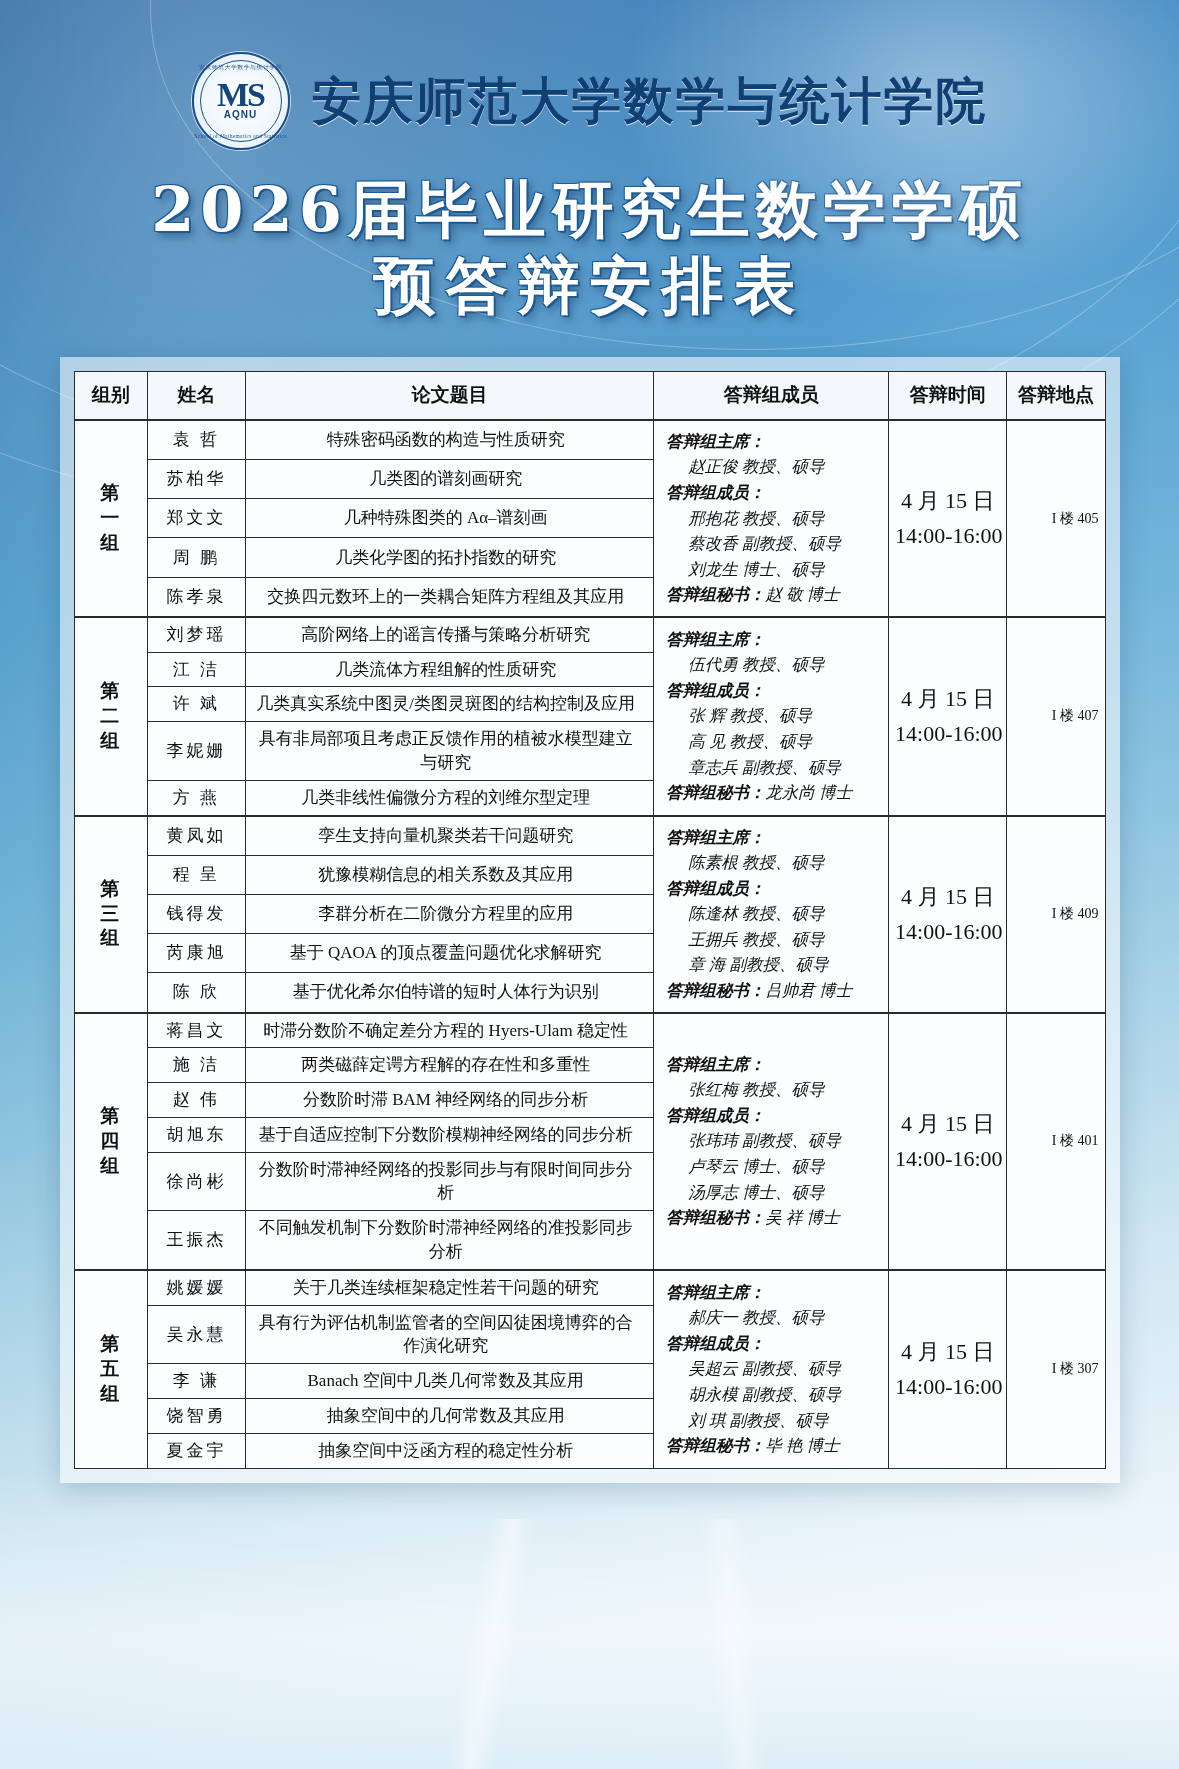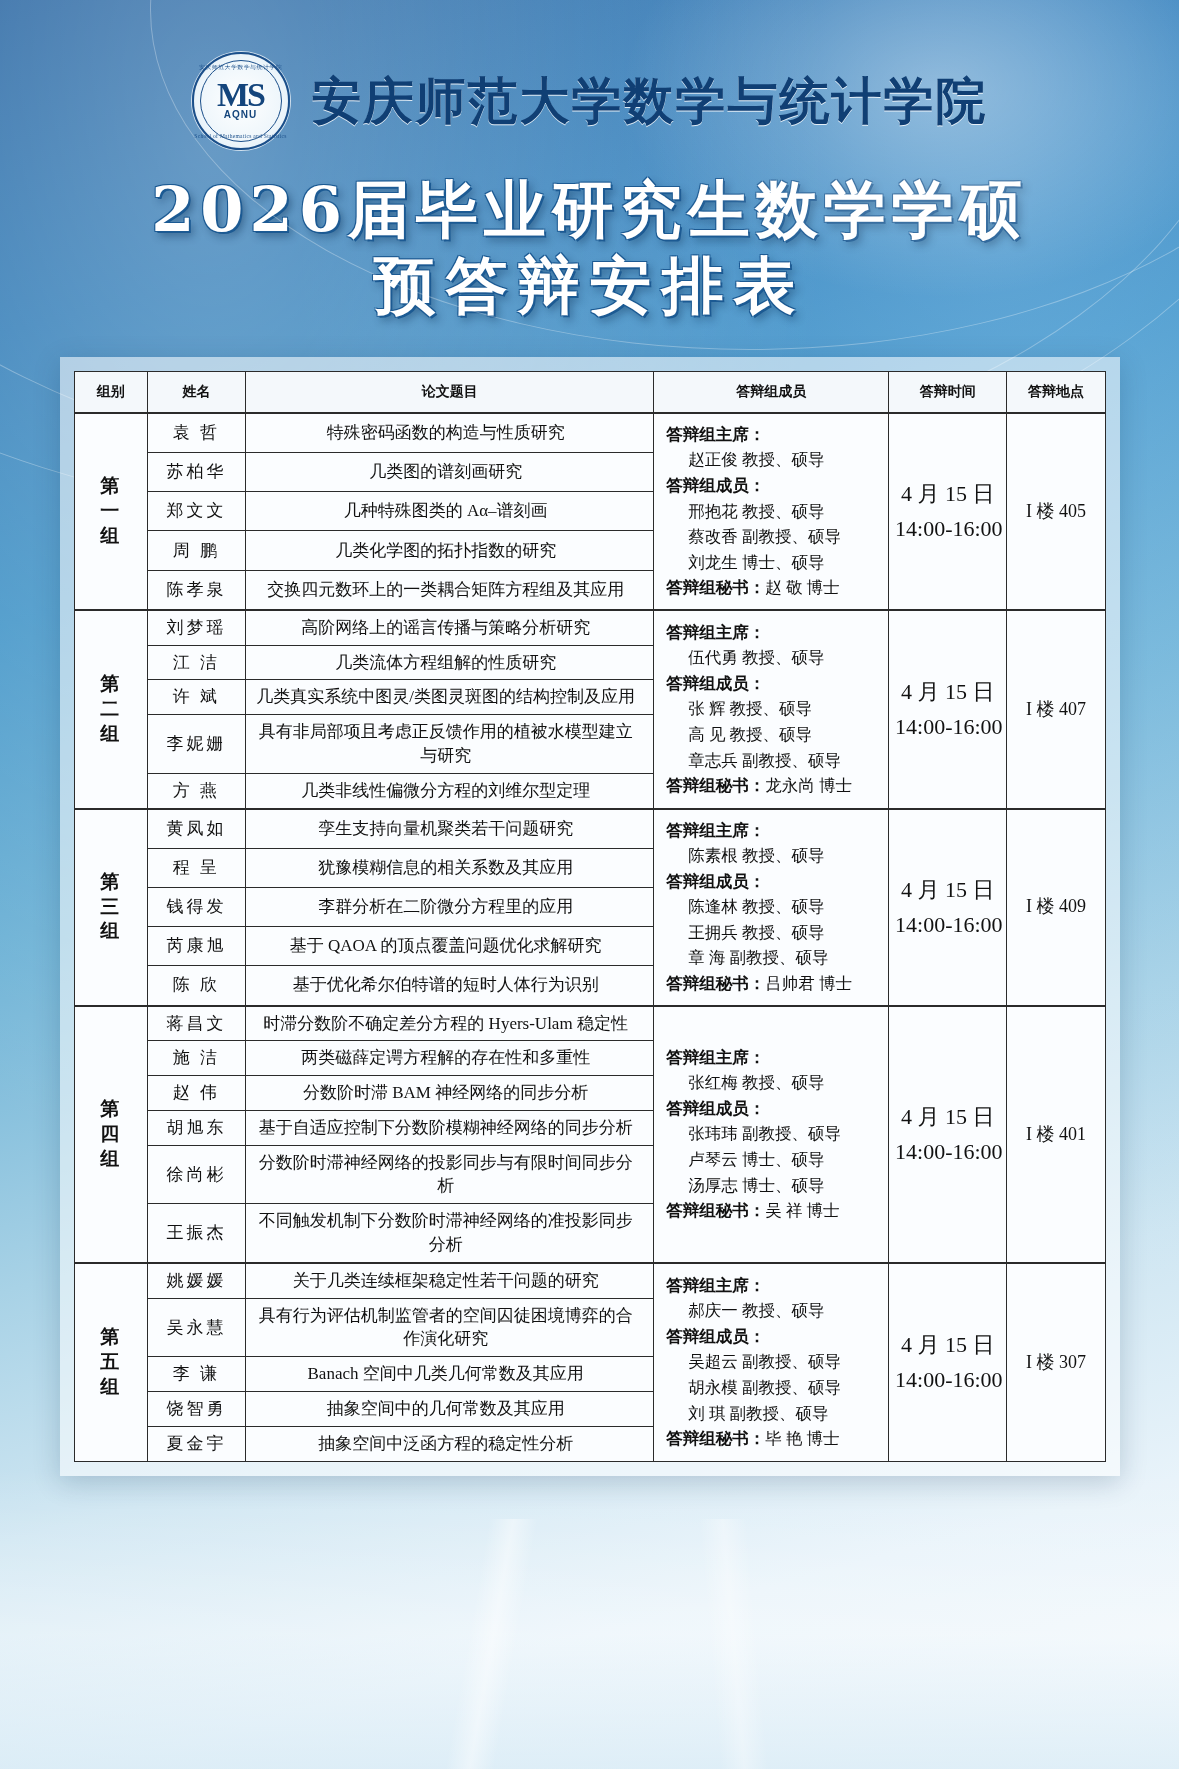--- a/index.html
+++ b/index.html
@@ -136,21 +136,21 @@
     border: 1px solid #2b2b2b;
     padding: 5px 6px;
     vertical-align: middle;
     text-align: center;
     font-size: 17px;
     color: #111;
     line-height: 1.4;
   }
   thead th {
     font-weight: bold;
-    font-size: 14px;
+    font-size: 19px;
     padding: 10px 4px;
     background: #f4f8fb;
   }
   col.c-group { width: 72px; }
   col.c-name  { width: 96px; }
   col.c-title { width: 400px; }
   col.c-panel { width: 230px; }
   col.c-time  { width: 116px; }
   col.c-place { width: 96px; }
 
@@ -161,27 +161,28 @@
     line-height: 1.3;
   }
   .group-cell span { display: block; }
   .name-cell { letter-spacing: 3px; white-space: nowrap; }
   .title-cell { padding-left: 10px; padding-right: 18px; }
   .panel-cell {
     text-align: left;
     padding: 8px 10px 8px 12px;
     font-size: 16.5px;
     line-height: 1.55;
+    font-style: italic;
   }
   .panel-cell .role { font-weight: bold; }
   .panel-cell .member { padding-left: 22px; white-space: nowrap; }
   .panel-cell .sec { font-weight: bold; }
   .panel-cell .sec .sec-val { font-weight: normal; }
   .time-cell { font-size: 22px; line-height: 1.6; white-space: nowrap; }
-  .place-cell { font-size: 18px; white-space: nowrap; }
+  .place-cell { font-size: 14px; white-space: nowrap; text-align: right; }
   .thick-top > td, .thick-top > th { border-top-width: 2px; }
   table, thead th { }
 </style>
 </head>
 <body>
 
 <div class="bg-deco">
   <div class="glow"></div>
   <div class="arc arc1"></div>
   <div class="arc arc2"></div>

